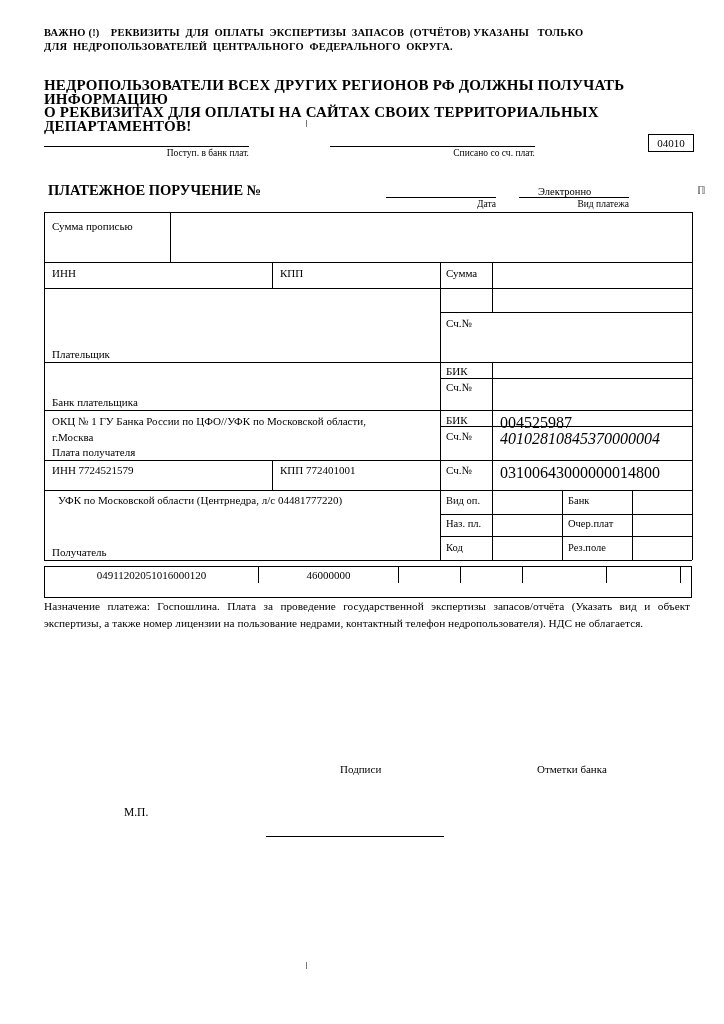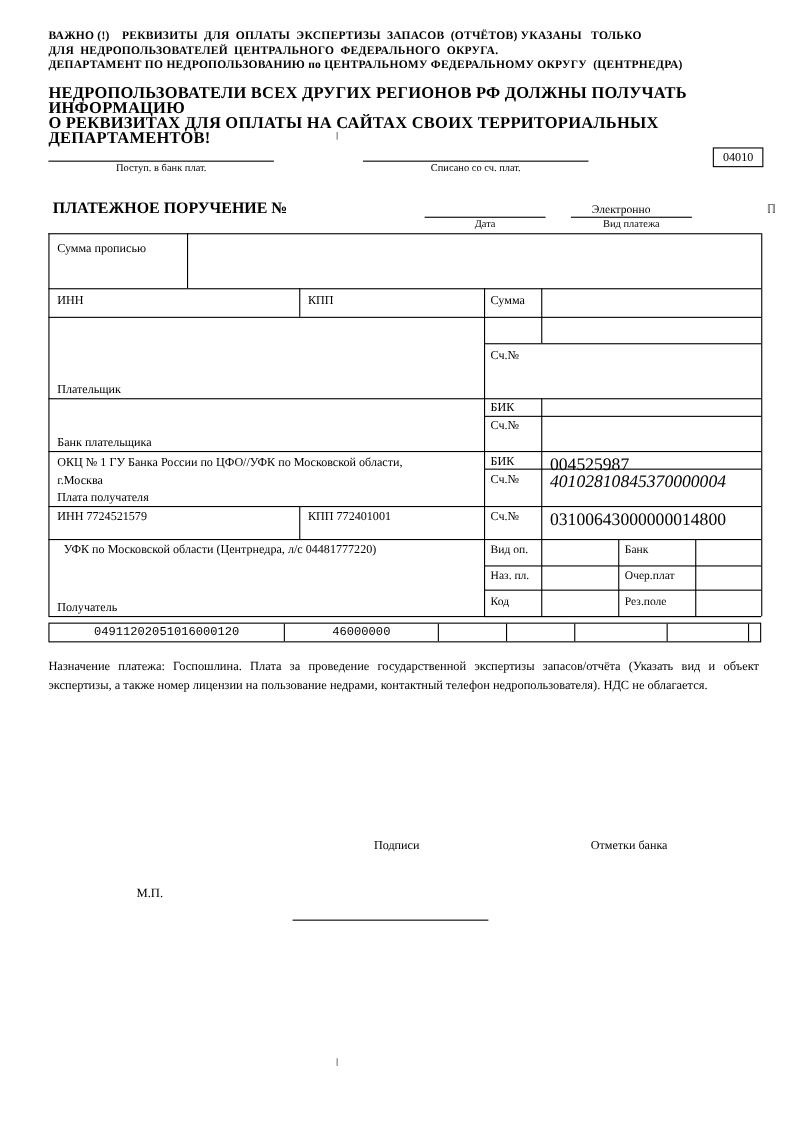--- a/index.html
+++ b/index.html
@@ -60,21 +60,21 @@
 
   
   .hline {
     position: absolute;
     border-top: 1px solid #000;
     height: 0;
   }
   .cap {
     position: absolute;
     font-size: 9.5px;
-    text-align: center;
+    text-align: right;
   }
 
   
   .title {
     position: absolute;
     left: 48px;
     top: 182px;
     font-size: 14.5px;
     font-weight: bold;
   }
@@ -104,24 +104,23 @@
     font-size: 10.5px;
     white-space: nowrap;
   }
 
   
   .coderow {
     position: absolute;
     left: 44px;
     top: 566px;
     width: 648px;
-    height: 18px;
+    height: 32px;
     border: 1px solid #000;
     box-sizing: border-box;
-    font-family: Liberation Mono, monospace;
   }
   .coderow .cell {
     position: absolute;
     top: 0;
     height: 16px;
     line-height: 16px;
     font-size: 11px;
     text-align: center;
     border-right: 1px solid #000;
     box-sizing: border-box;
@@ -168,21 +167,20 @@
   }
 </style>
 </head>
 <body>
 
 <div class="page">
 
   <div class="warning">
     <div class="ln">ВАЖНО (!)    РЕКВИЗИТЫ  ДЛЯ  ОПЛАТЫ  ЭКСПЕРТИЗЫ  ЗАПАСОВ  (ОТЧЁТОВ) УКАЗАНЫ   ТОЛЬКО</div>
     <div class="ln">ДЛЯ  НЕДРОПОЛЬЗОВАТЕЛЕЙ  ЦЕНТРАЛЬНОГО  ФЕДЕРАЛЬНОГО  ОКРУГА.</div>
-    <div class="ln">ДЕПАРТАМЕНТ ПО НЕДРОПОЛЬЗОВАНИЮ по ЦЕНТРАЛЬНОМУ ФЕДЕРАЛЬНОМУ ОКРУГУ  (ЦЕНТРНЕДРА)</div>
   </div>
   <div class="warning-2">
     <div class="ln">НЕДРОПОЛЬЗОВАТЕЛИ      ВСЕХ       ДРУГИХ       РЕГИОНОВ  РФ  ДОЛЖНЫ  ПОЛУЧАТЬ   ИНФОРМАЦИЮ</div>
     <div class="ln">О РЕКВИЗИТАХ ДЛЯ ОПЛАТЫ НА САЙТАХ СВОИХ ТЕРРИТОРИАЛЬНЫХ ДЕПАРТАМЕНТОВ!</div>
   </div>
 
   <div class="tiny-tick" style="left:306px; top:120px;"></div>
 
   <div class="codebox">04010</div>
 

